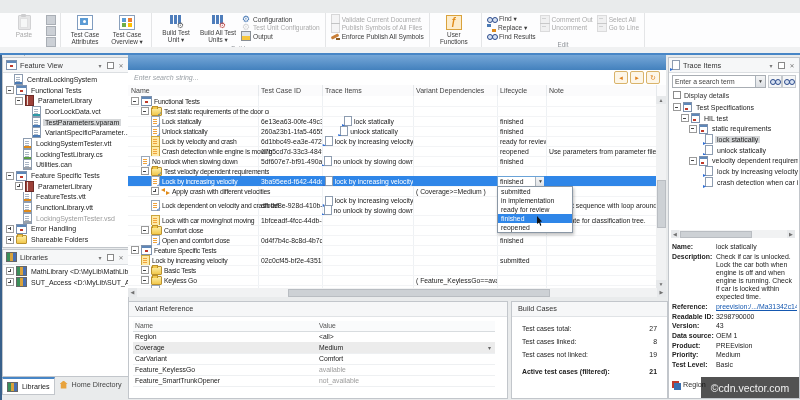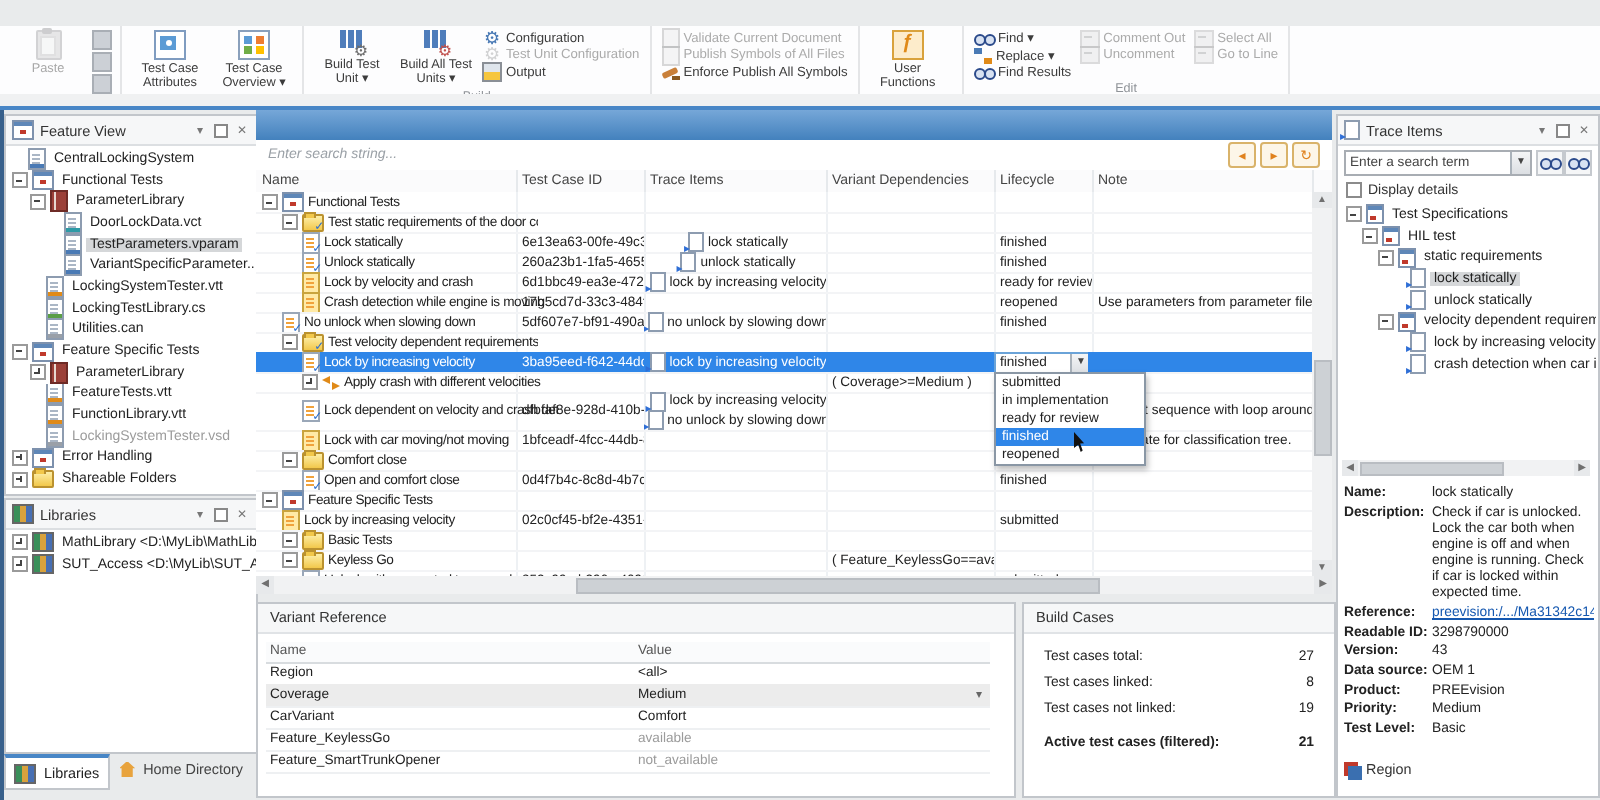--- a/index.html
+++ b/index.html
@@ -831,13 +831,14 @@
           <span class="dl">Test Level:</span>
           <span class="dv">Basic</span>
         </div>
       </div>
     <div id="symtab">
       <span class="i i-sym"></span>
       <span>Region</span>
     </div>
   </div>
 
+  <div id="watermark">©cdn.vector.com</div>
 </div>
 
 </body></html>

